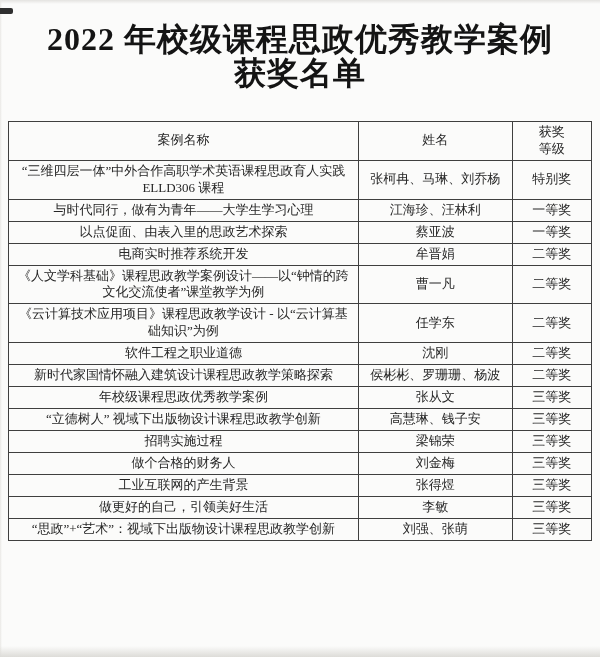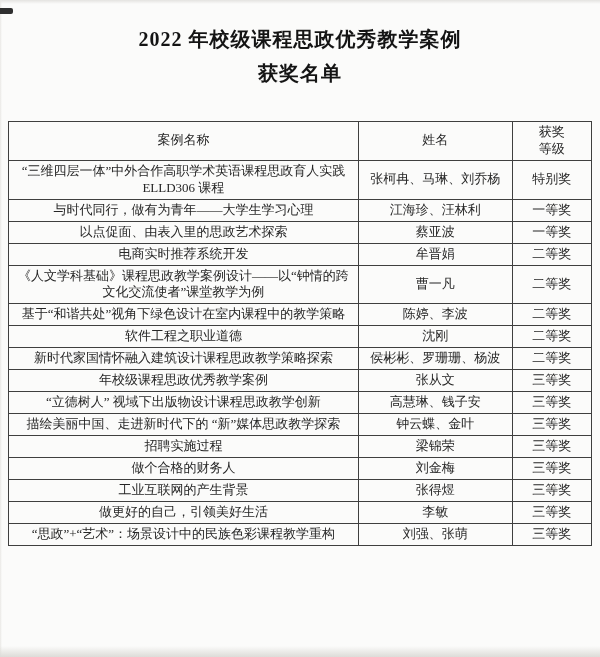--- a/index.html
+++ b/index.html
@@ -39,21 +39,21 @@
     background:linear-gradient(rgba(255,255,255,0), #dddcd8);
     pointer-events:none;
   }
   
   .title-block{
     padding-top:22px;
     text-align:center;
     color:var(--title);
   }
   .title-line{
-    font-size:20px;
+    font-size:32px;
     font-weight:bold;
     line-height:34px;
     letter-spacing:1px;
   }
   
   table.awards{
     width:584px;
     margin:31px auto 0;
     border-collapse:collapse;
     table-layout:fixed;
@@ -127,22 +127,22 @@
           <td>电商实时推荐系统开发</td>
           <td>牟晋娟</td>
           <td>二等奖</td>
         </tr>
         <tr>
           <td>《人文学科基础》课程思政教学案例设计——以“钟情的跨文化交流使者”课堂教学为例</td>
           <td>曹一凡</td>
           <td>二等奖</td>
         </tr>
         <tr>
-          <td>基于“和谐共处”视角下绿色设计在室内课程中的教学策略</td>
-          <td>陈婷、李波</td>
+          <td>《云计算技术应用项目》课程思政教学设计 - 以“云计算基础知识”为例</td>
+          <td>任学东</td>
           <td>二等奖</td>
         </tr>
         <tr>
           <td>软件工程之职业道德</td>
           <td>沈刚</td>
           <td>二等奖</td>
         </tr>
         <tr>
           <td>新时代家国情怀融入建筑设计课程思政教学策略探索</td>
           <td>侯彬彬、罗珊珊、杨波</td>
@@ -152,46 +152,41 @@
           <td>年校级课程思政优秀教学案例</td>
           <td>张从文</td>
           <td>三等奖</td>
         </tr>
         <tr>
           <td>“立德树人” 视域下出版物设计课程思政教学创新</td>
           <td>高慧琳、钱子安</td>
           <td>三等奖</td>
         </tr>
         <tr>
-          <td>描绘美丽中国、走进新时代下的 “新”媒体思政教学探索</td>
-          <td>钟云蝶、金叶</td>
-          <td>三等奖</td>
-        </tr>
-        <tr>
           <td>招聘实施过程</td>
           <td>梁锦荣</td>
           <td>三等奖</td>
         </tr>
         <tr>
           <td>做个合格的财务人</td>
           <td>刘金梅</td>
           <td>三等奖</td>
         </tr>
         <tr>
           <td>工业互联网的产生背景</td>
           <td>张得煜</td>
           <td>三等奖</td>
         </tr>
         <tr>
           <td>做更好的自己，引领美好生活</td>
           <td>李敏</td>
           <td>三等奖</td>
         </tr>
         <tr>
-          <td>“思政”+“艺术”：场景设计中的民族色彩课程教学重构</td>
+          <td>“思政”+“艺术”：视域下出版物设计课程思政教学创新</td>
           <td>刘强、张萌</td>
           <td>三等奖</td>
         </tr>
       </tbody>
   </table>
 
   <div class="scan-edge-bottom"></div>
 </div>
 
 </body></html>

